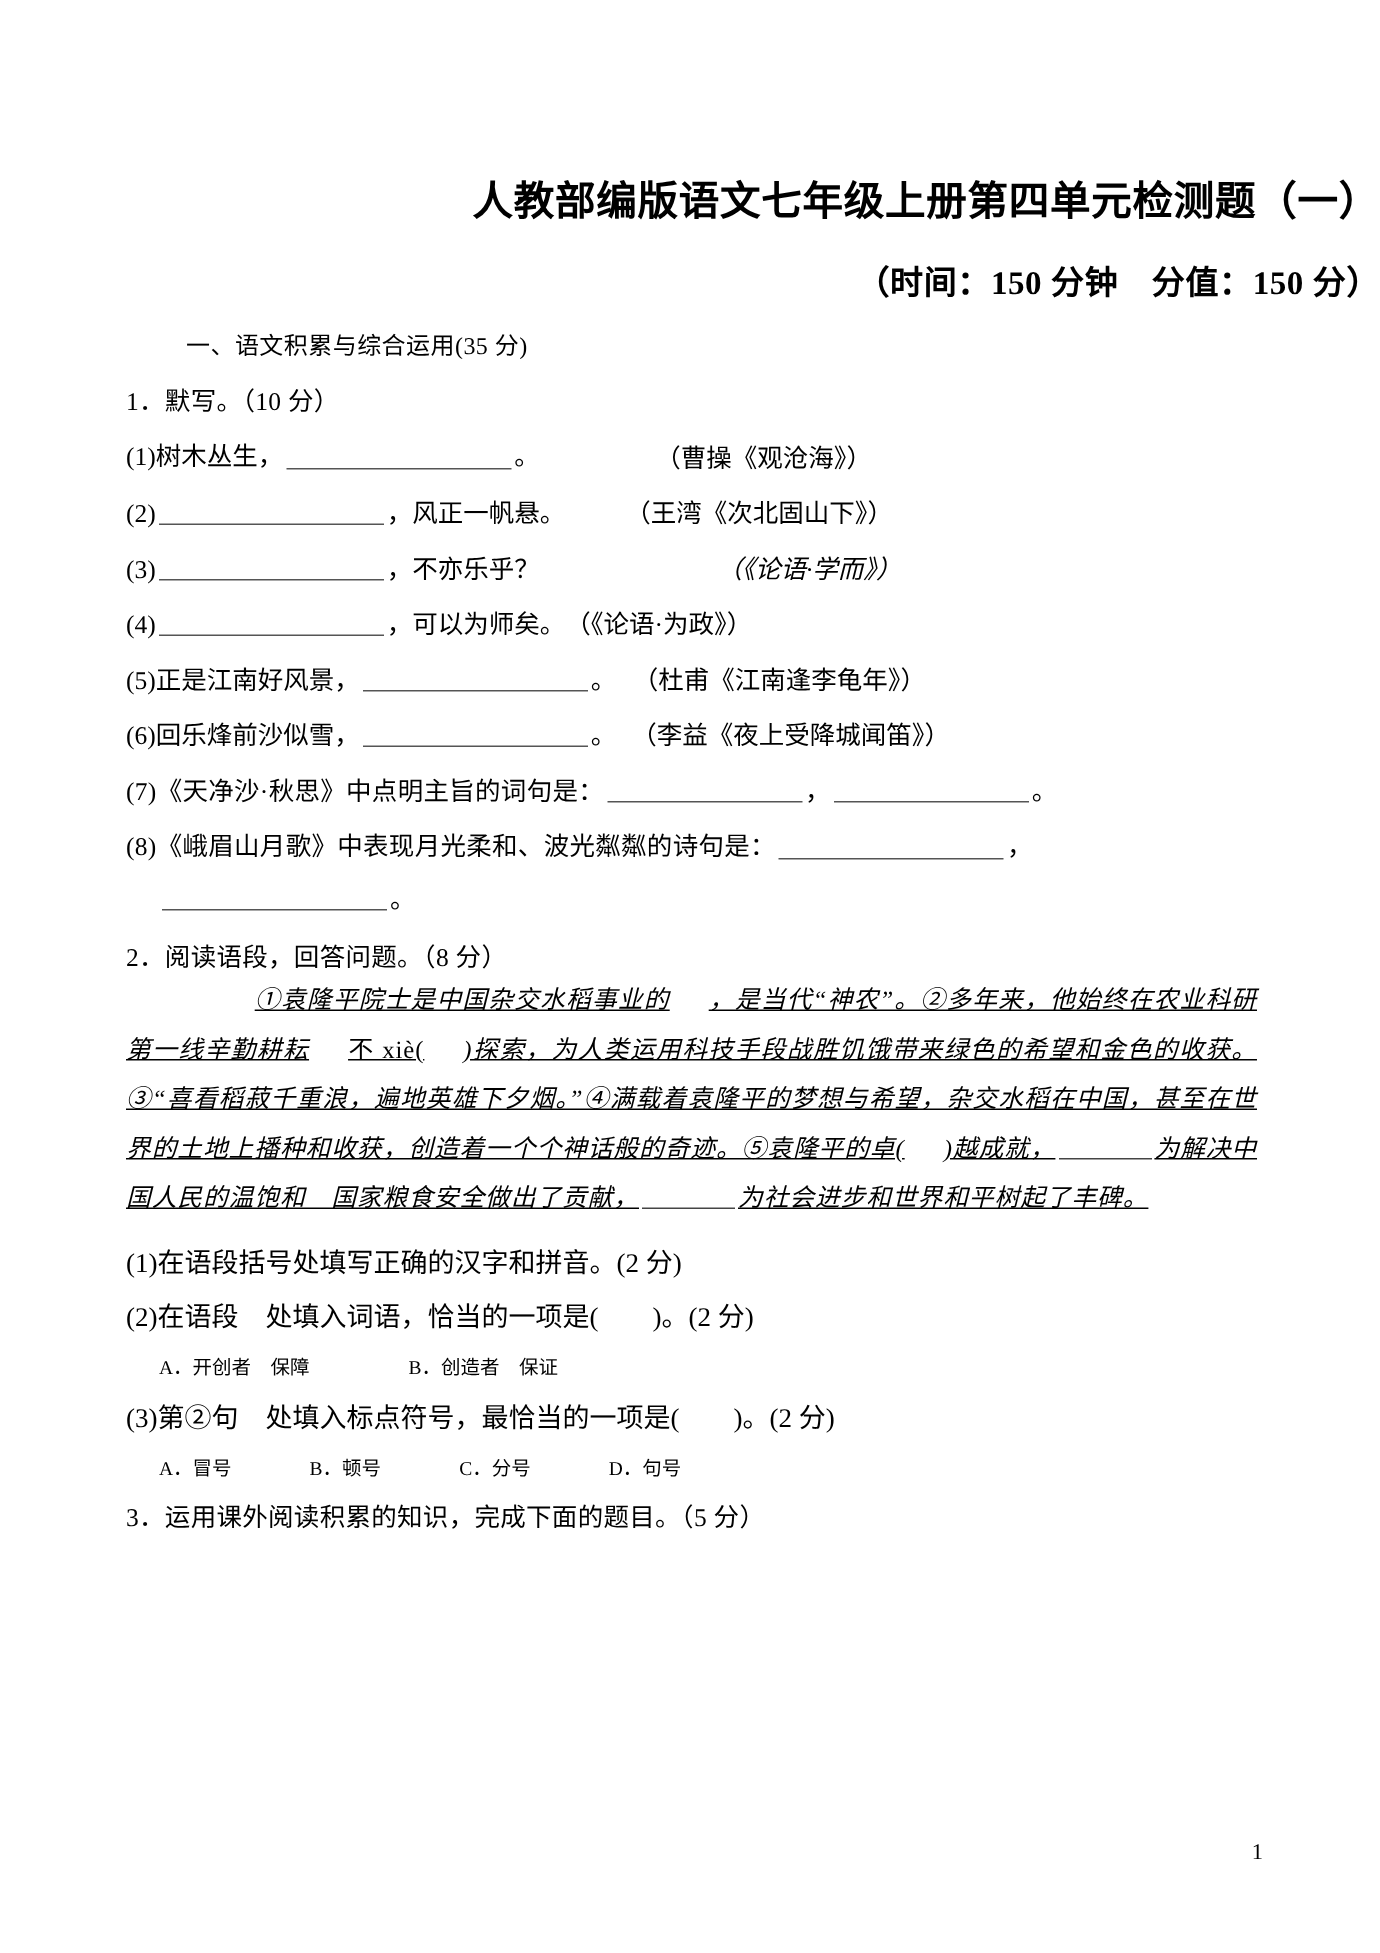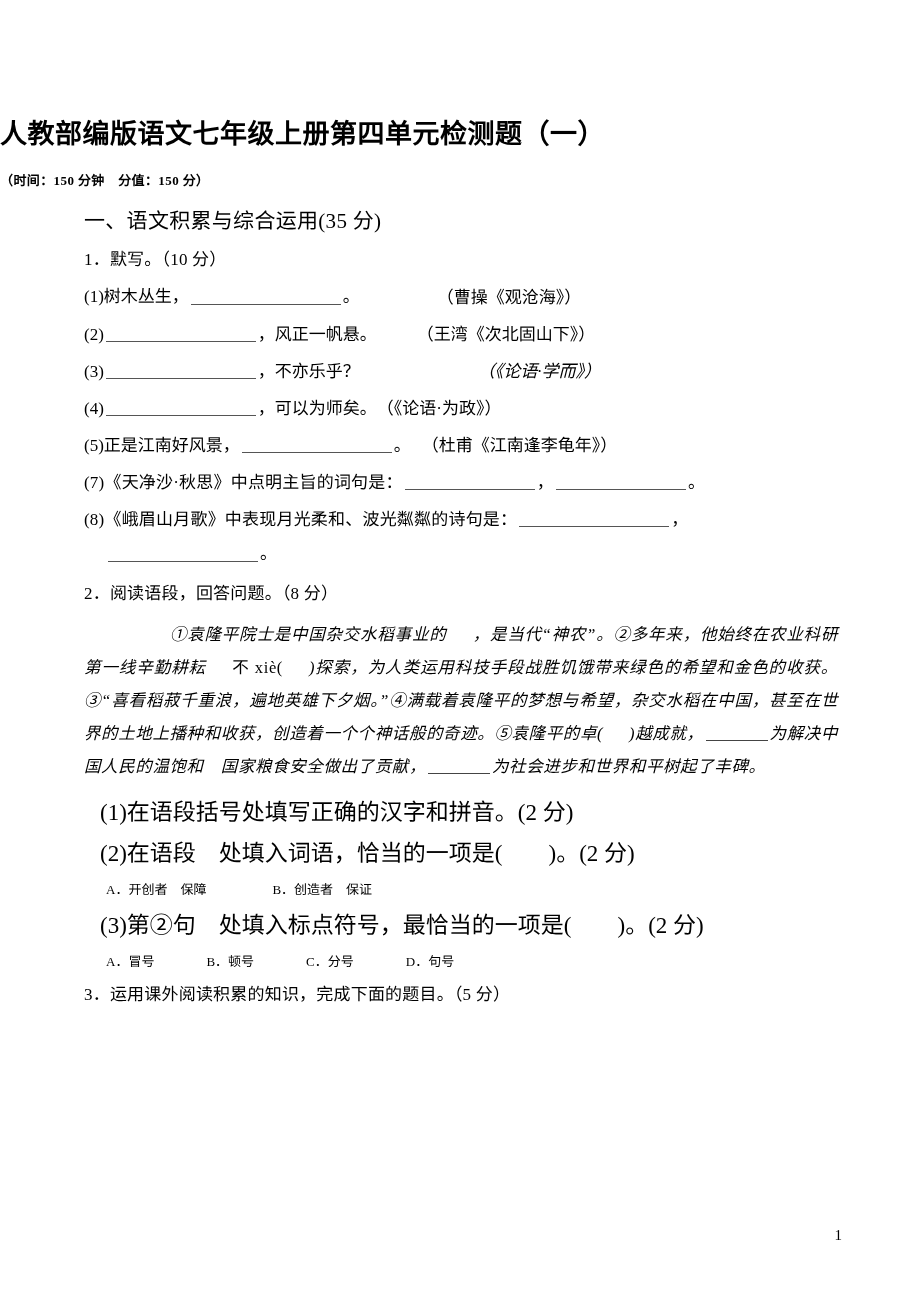--- a/index.html
+++ b/index.html
@@ -20,48 +20,49 @@
   .page {
     position: relative;
     width: 920px;
     height: 1302px;
     box-sizing: border-box;
     padding: 0;
   }
 
   
   .doc-title {
-    text-align: left;
+    text-align: right;
     font-size: 27px;
     font-weight: bold;
     letter-spacing: 0.5px;
     margin: 0;
     padding-top: 118px;
     line-height: 1.2;
   }
   .doc-subtitle {
-    text-align: left;
-    font-size: 13px;
+    text-align: right;
+    font-size: 22px;
     font-weight: bold;
     margin: 0;
     padding-top: 20px;
     letter-spacing: 0.4px;
   }
 
   
   .content {
     padding: 0 82px 0 84px;
     font-size: 17px;
     line-height: 1.0;
   }
 
   .sec-head {
-    font-size: 21px;
+    font-size: 16px;
     margin-top: 22px;
     letter-spacing: 0.3px;
+    margin-left: 40px;
   }
 
   .q-line {
     margin-top: 19px;
     font-size: 17px;
     white-space: nowrap;
     letter-spacing: 0.2px;
   }
 
   
@@ -86,32 +87,32 @@
   }
   .fib-body { flex: 0 0 auto; }
   .fib-src  { flex: 0 0 auto; }
 
   
   .passage {
     font-family: "Liberation Serif", "DejaVu Serif", serif;
     font-style: italic;
     font-size: 16.5px;
     line-height: 2.0;
-    margin-top: 16px;
+    margin-top: 3px;
     text-align: justify;
     letter-spacing: 0.6px;
+    text-decoration: underline;
   }
   .passage .indent { display: inline-block; width: 5.2em; }
   .passage .rom { font-style: normal; }
 
   .sub-q {
     margin-top: 18px;
-    font-size: 23px;
-    white-space: nowrap;
-    margin-left: 16px;
+    font-size: 18px;
+    white-space: nowrap;
   }
 
   .opts {
     margin-top: 18px;
     font-size: 13px;
     white-space: nowrap;
     padding-left: 22px;
   }
   .opt { display: inline-block; }
   .opt-gap-1 { width: 66px; display: inline-block; }
@@ -170,20 +171,26 @@
       <span class="fib-src" style="">（《论语·为政》）</span>
     </div>
 
     <div class="fib">
       <span class="fib-body">
         <span>(5)</span><span>正是江南好风景，</span><span class="blank bl-lg"></span><span>。</span>
       </span>
       <span class="fib-src" style="margin-left:11px;">（杜甫《江南逢李龟年》）</span>
     </div>
 
+    <div class="fib">
+      <span class="fib-body">
+        <span>(6)</span><span>回乐烽前沙似雪，</span><span class="blank bl-lg"></span><span>。</span>
+      </span>
+      <span class="fib-src" style="margin-left:10px;">（李益《夜上受降城闻笛》）</span>
+    </div>
 
     <div class="q-line">
       <span>(7)</span><span>《天净沙·秋思》中点明主旨的词句是：</span><span class="blank bl-md"></span><span>，</span><span class="blank bl-md"></span><span>。</span>
     </div>
 
     <div class="q-line">
       <span>(8)</span><span>《峨眉山月歌》中表现月光柔和、波光粼粼的诗句是：</span><span class="blank bl-lg"></span><span>，</span>
     </div>
     <div class="q-line" style="margin-top:16px; padding-left:22px;">
       <span class="blank bl-lg"></span><span>。</span>

